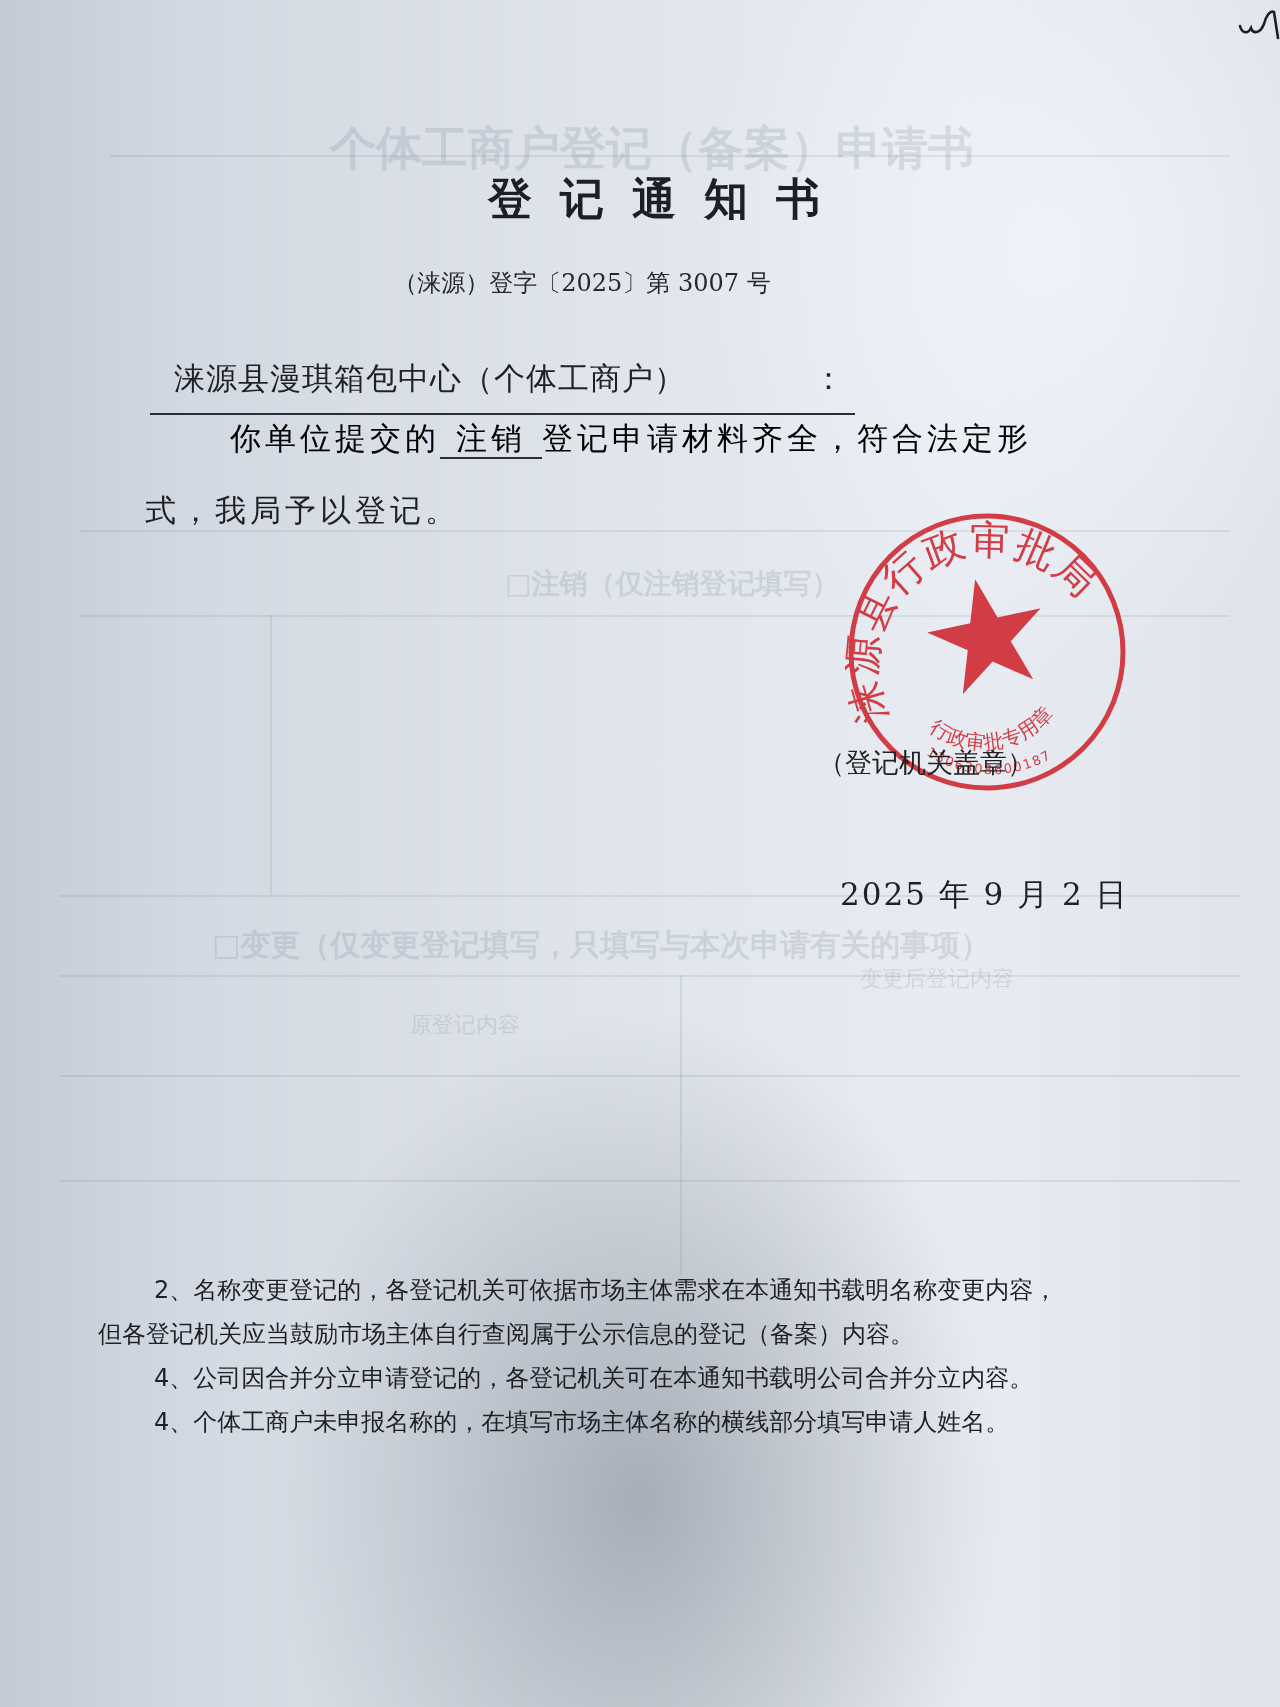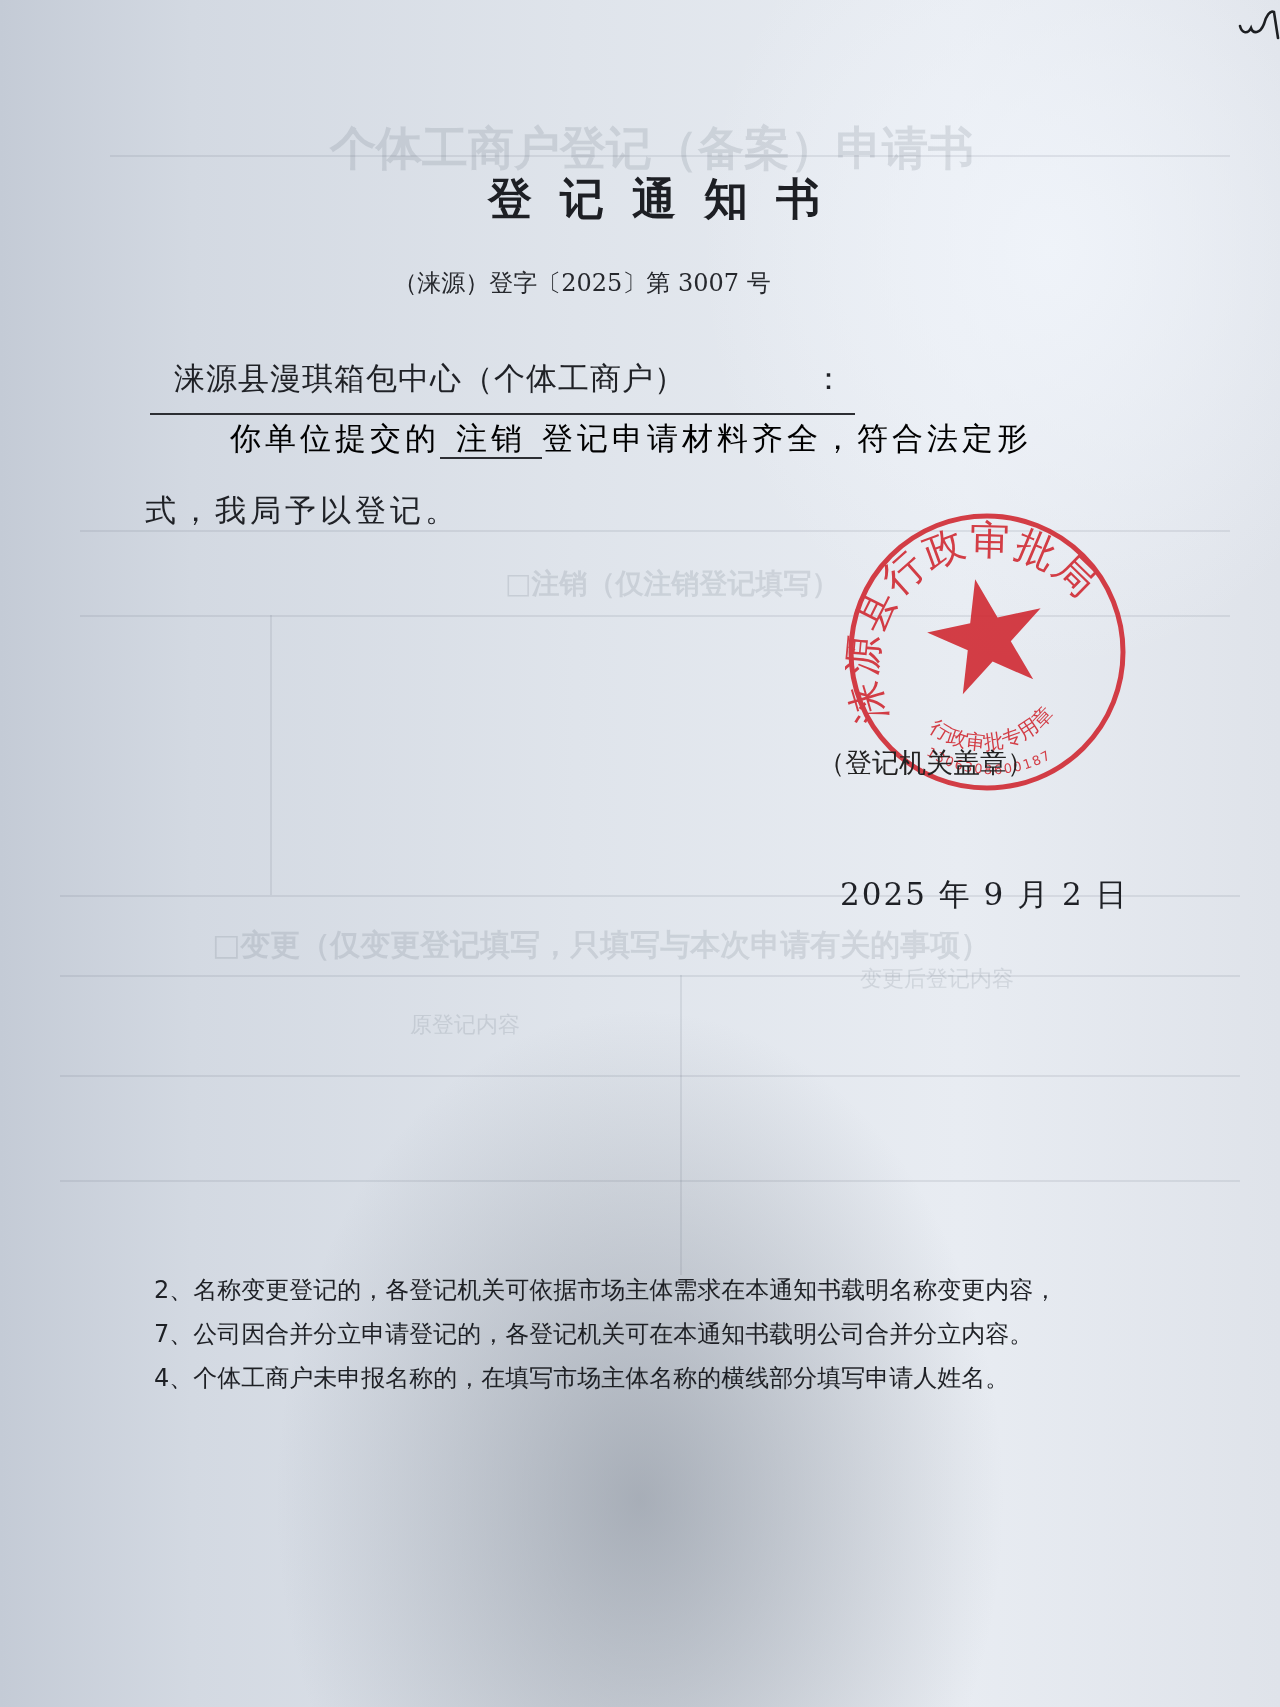--- a/index.html
+++ b/index.html
@@ -124,15 +124,16 @@
   <text font-family="DejaVu Sans, sans-serif" font-size="13" fill="#d0252e" letter-spacing="2">
     <textPath href="#codeArc" startOffset="6%">1306308600187</textPath>
   </text>
 </svg>
 
 <div class="seal-label">（登记机关盖章）</div>
 <div class="date">2025 年 9 月 2 日</div>
 
 <div class="notes">
   <div class="n indent">2、名称变更登记的，各登记机关可依据市场主体需求在本通知书载明名称变更内容，</div>
-  <div class="n indent">7、公司因合并分立申请登记的，各登记机关可在本通知书载明公司合并分立内容。</div>
+  <div class="n">但各登记机关应当鼓励市场主体自行查阅属于公示信息的登记（备案）内容。</div>
+  <div class="n indent">4、公司因合并分立申请登记的，各登记机关可在本通知书载明公司合并分立内容。</div>
   <div class="n indent">4、个体工商户未申报名称的，在填写市场主体名称的横线部分填写申请人姓名。</div>
 </div>
 
 </body></html>

